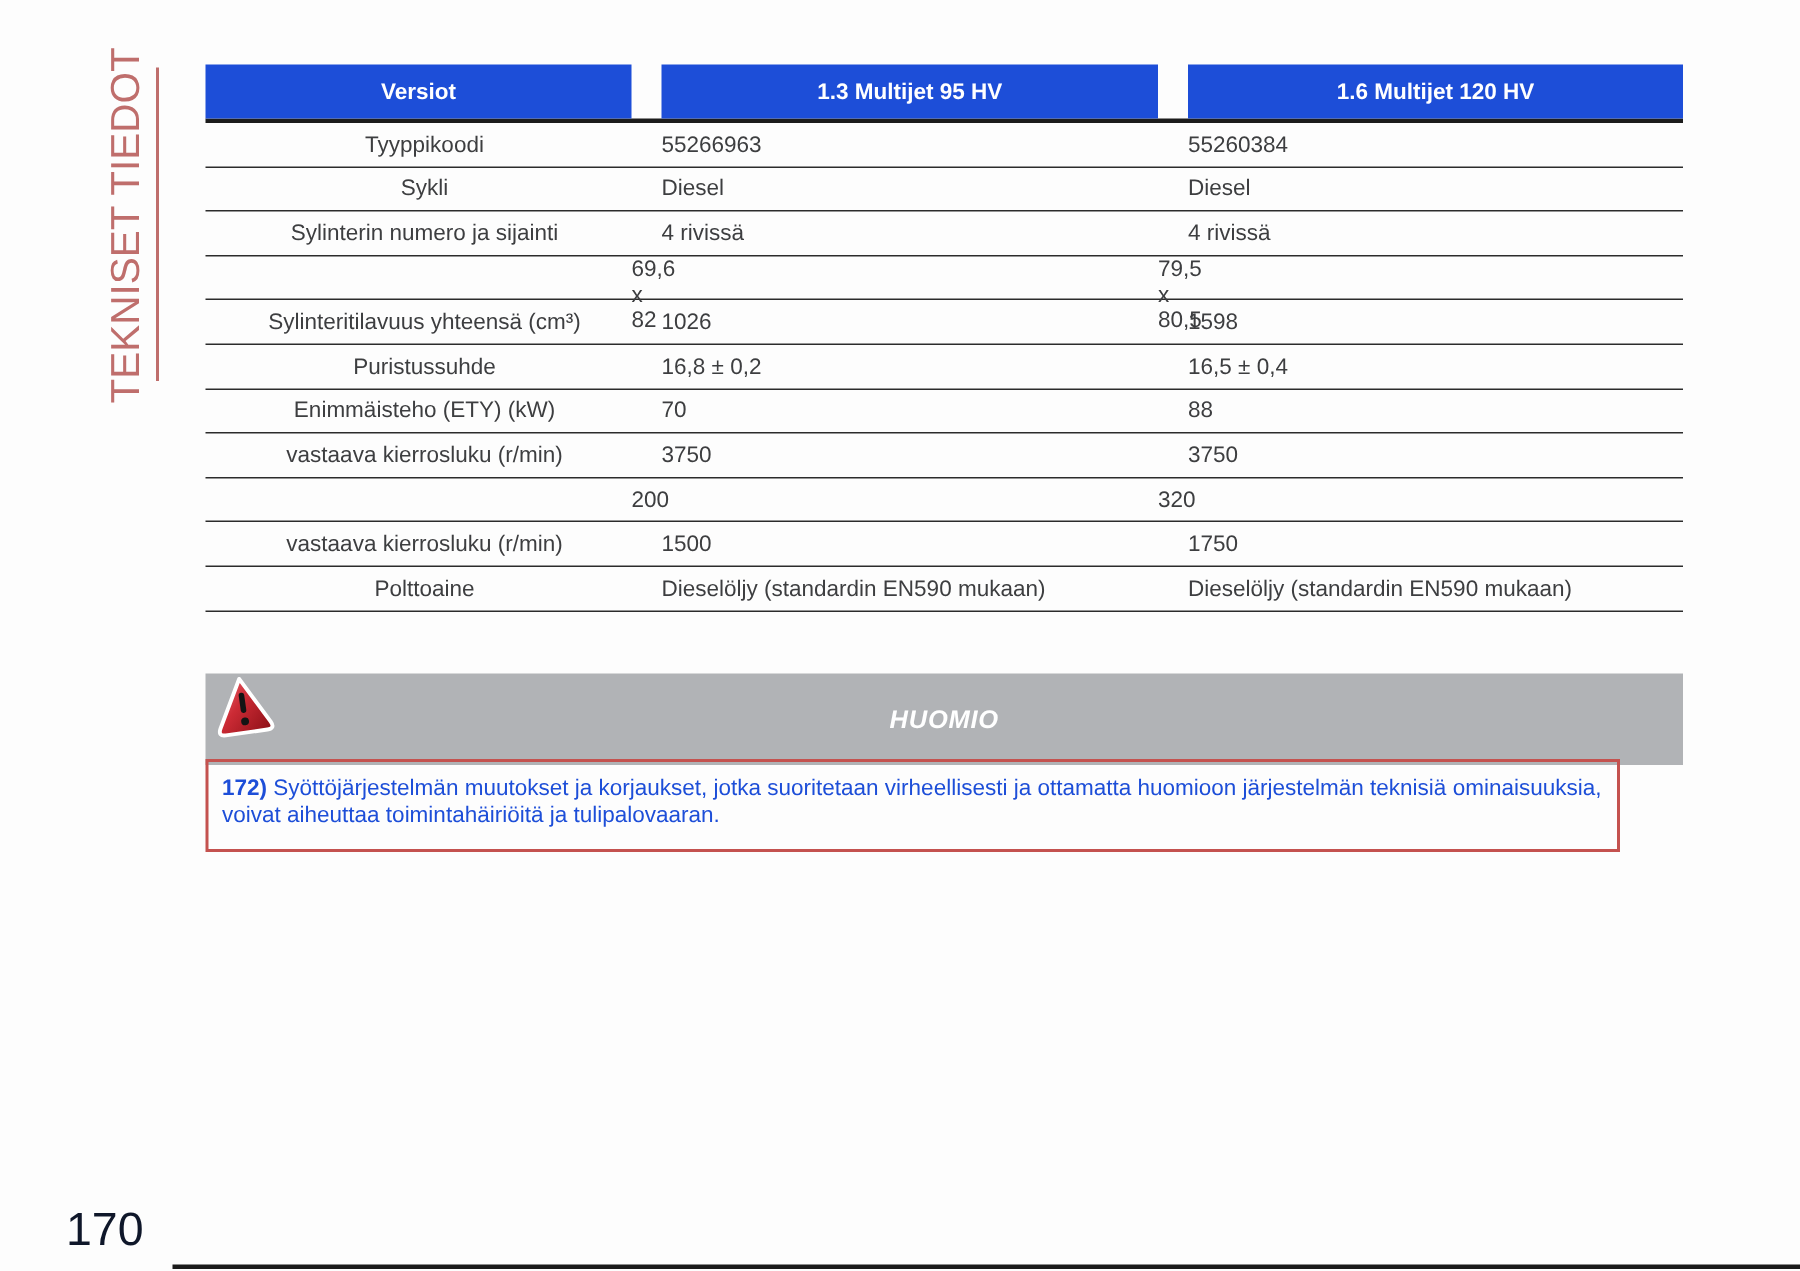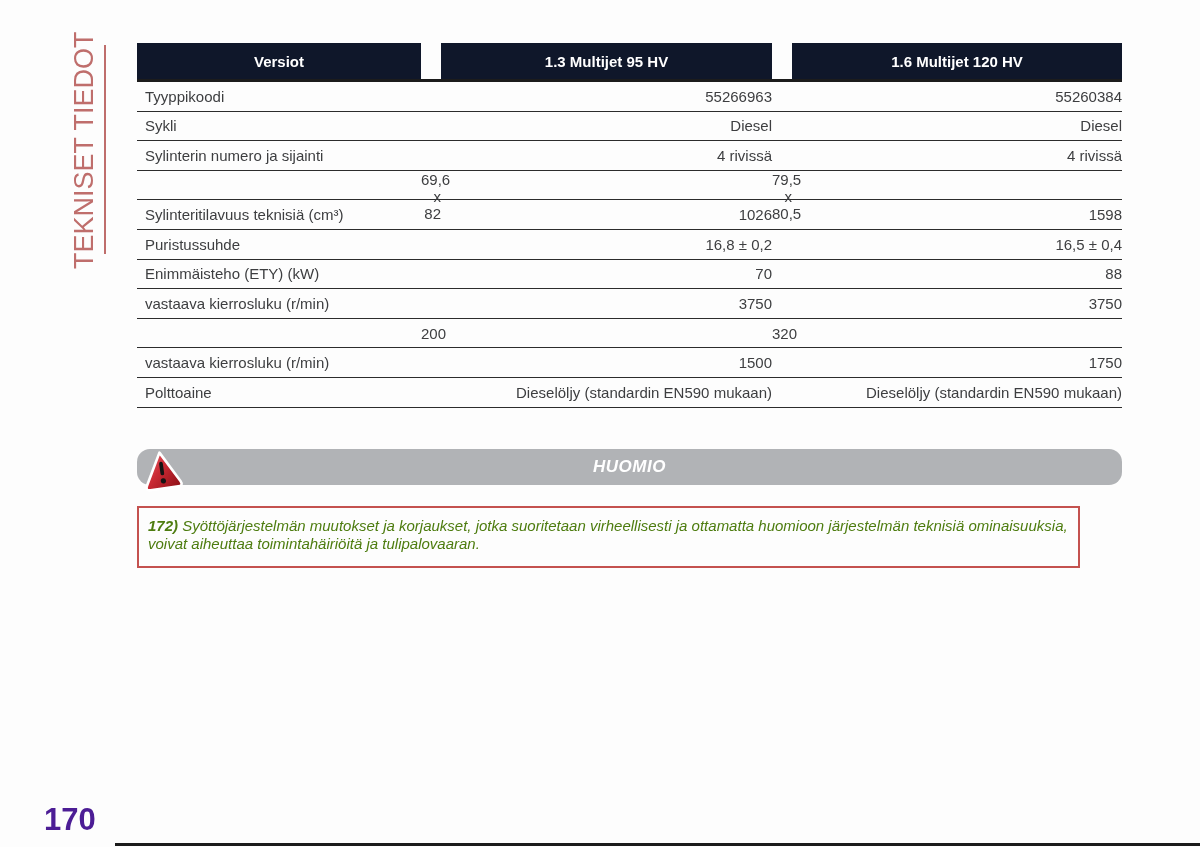--- a/index.html
+++ b/index.html
@@ -19,55 +19,55 @@
     background: #bf6e6c;
   }
 
   
   .spec-table { position: absolute; left: 137px; top: 43px; width: 985px; }
   .spec-header {
     display: grid; grid-template-columns: 284px 20px 331px 20px 330px;
     height: 39px; border-bottom: 3px solid #1c1c1c;
   }
   .header-cell {
-    background: #0f172a; color: #ffffff; font-weight: bold; font-size: 15px;
+    background: #1d4ed8; color: #ffffff; font-weight: bold; font-size: 15px;
     display: flex; align-items: center; justify-content: center;
   }
   .header-gap { background: transparent; }
   .spec-row {
     display: grid; grid-template-columns: 284px 20px 331px 20px 330px;
     height: 29.6px; border-bottom: 1.4px solid #2c2c2c;
     align-items: center; font-size: 15px;
   }
-  .cell-label { padding-left: 8px; text-align: left; }
-  .cell-value { text-align: right; }
+  .cell-label { padding-left: 8px; text-align: center; }
+  .cell-value { text-align: left; }
 
   
   .notice-banner {
-    position: absolute; left: 137px; top: 449px; width: 985px; height: 36px;
-    background: #b1b3b6; display: flex; align-items: center; justify-content: center; border-radius: 13px;
+    position: absolute; left: 137px; top: 449px; width: 985px; height: 61px;
+    background: #b1b3b6; display: flex; align-items: center; justify-content: center;
   }
   .notice-title {
     color: #ffffff; font-weight: bold; font-style: italic; font-size: 17px;
     letter-spacing: 0.5px;
   }
   .warn-icon { position: absolute; left: 1px; top: -2px; width: 48px; height: 48px; }
 
   
   .note-box {
     position: absolute; left: 137px; top: 506px; width: 943px; height: 62px;
     border: 2px solid #c4524f; padding: 9px 10px 0 9px;
-    font-size: 15px; font-style: italic; line-height: 18px; color: #4d7c0f;
+    font-size: 15px; line-height: 18px; color: #1d4ed8;
   }
   .note-ref { font-weight: bold; }
 
   
   .page-number {
     position: absolute; left: 44px; top: 802px;
-    font-size: 31px; font-weight: bold; color: #4c1d95; letter-spacing: 0px;
+    font-size: 31px; font-weight: normal; color: #0f172a; letter-spacing: 0px;
   }
   .footer-rule {
     position: absolute; left: 115px; top: 843px; width: 1085px; height: 3px;
     background: #1b1b1b;
   }
 </style>
 </head>
 <body>
 
 <div class="side-label">TEKNISET TIEDOT</div>
@@ -103,21 +103,21 @@
       <div></div>
     <div class="cell-value">4 rivissä</div>
   </div>
   <div class="spec-row">
       <div></div>
     <div class="cell-value">69,6 x 82</div>
       <div></div>
     <div class="cell-value">79,5 x 80,5</div>
   </div>
   <div class="spec-row">
-    <div class="cell-label">Sylinteritilavuus teknisiä (cm³)</div>
+    <div class="cell-label">Sylinteritilavuus yhteensä (cm³)</div>
       <div></div>
     <div class="cell-value">1026</div>
       <div></div>
     <div class="cell-value">1598</div>
   </div>
   <div class="spec-row">
     <div class="cell-label">Puristussuhde</div>
       <div></div>
     <div class="cell-value">16,8 ± 0,2</div>
       <div></div>

